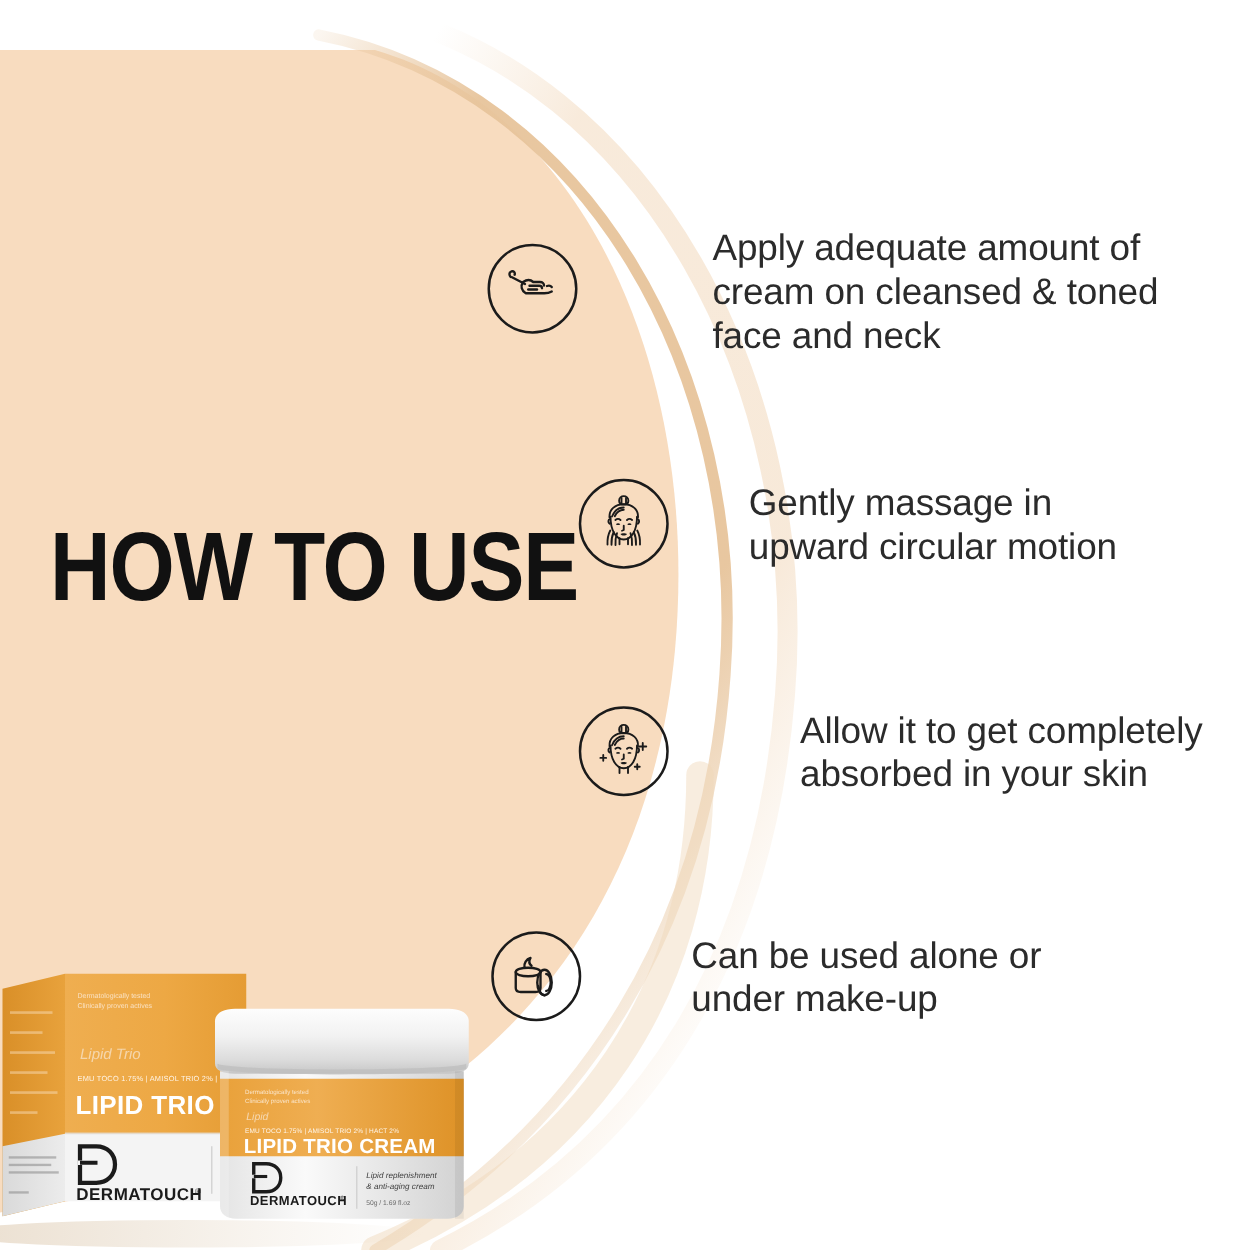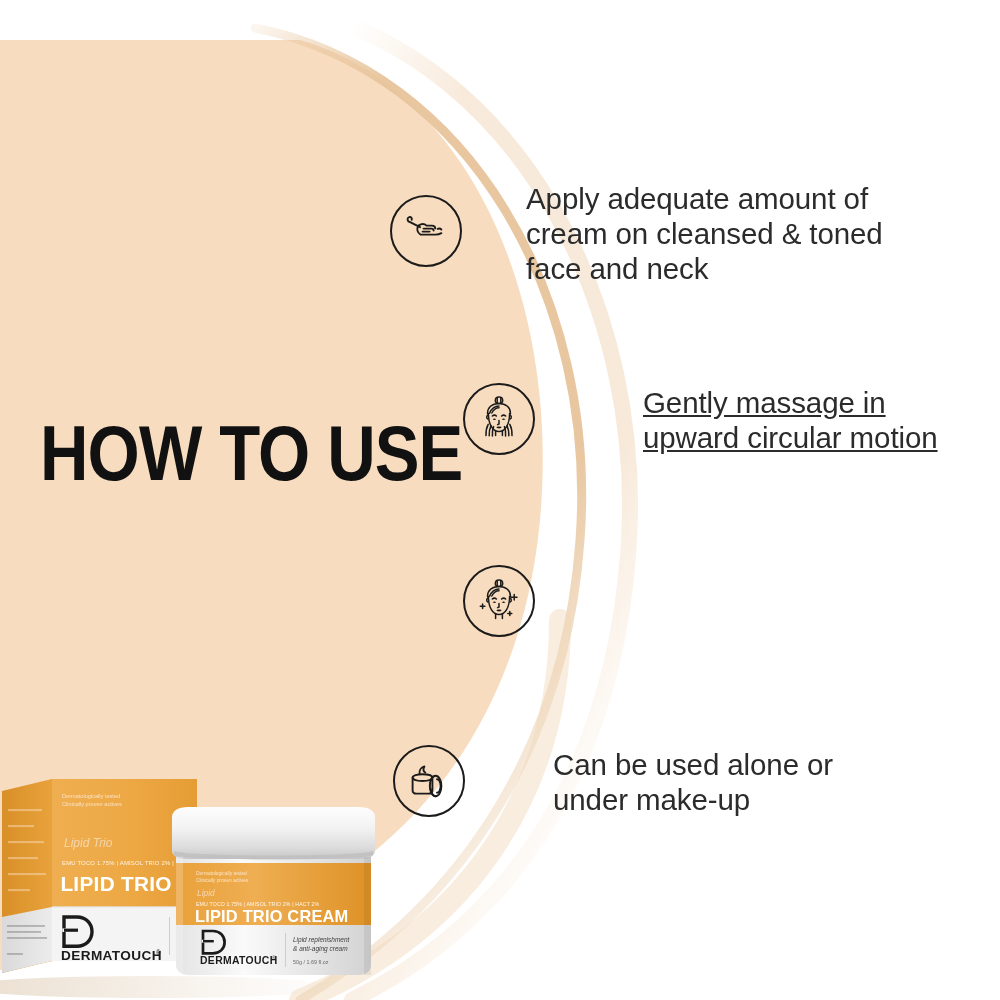--- a/index.html
+++ b/index.html
@@ -67,24 +67,24 @@
   .step-text {
     font-family: "Liberation Sans", sans-serif;
     font-size: 29.5px;
     line-height: 1.19;
     color: #2b2b2b;
     letter-spacing: -0.1px;
     white-space: pre-line;
   }
 
   #step-1 { left: 390px; top: 195px; }
-  #step-1 .step-text { margin-left: 64px; margin-top: -14px; }
+  #step-1 .step-text { margin-left: 108px; margin-top: -14px; }
 
   #step-2 { left: 463px; top: 383px; }
-  #step-2 .step-text { margin-left: 108px; margin-top: 2px; text-decoration: underline; }
+  #step-2 .step-text { margin-left: 64px; margin-top: 2px; }
 
   #step-3 { left: 463px; top: 565px; }
   #step-3 .step-text { margin-left: 105px; margin-top: 2px; }
 
   #step-4 { left: 393px; top: 745px; }
   #step-4 .step-text { margin-left: 88px; margin-top: 2px; }
 
   
   #product {
     position: absolute;
@@ -241,20 +241,22 @@
 
         <path d="M23.4,35.2 C24.4,34.4 27.6,34.4 28.6,35.2 C27.6,36.8 24.4,36.8 23.4,35.2 Z" fill="#1b1b1b" stroke="none"></path>
 
         <path d="M22.6,38.6 L22.6,43.4 M29.4,38.6 L29.4,43.4"></path>
 
         <path d="M41.2,19.4 L41.2,25.0 M38.4,22.2 L44.0,22.2"></path>
         <path d="M9.6,29.0 L9.6,33.6 M7.3,31.3 L11.9,31.3"></path>
         <path d="M36.8,36.4 L36.8,40.4 M34.8,38.4 L38.8,38.4"></path>
       </svg>
     </div>
+    <div class="step-text">Allow it to get completely
+absorbed in your skin</div>
   </div>
 
   <div class="step" id="step-4">
     <div class="step-icon">
       <svg width="50" height="44" viewBox="0 0 50 44" xmlns="http://www.w3.org/2000/svg" fill="none" stroke="#1b1b1b" stroke-width="1.9" stroke-linecap="round" stroke-linejoin="round">
 
         <path d="M8.6,18.6 L8.6,31.4 C8.6,33.4 10.2,34.6 12.6,34.6
                  L24.4,34.6 C26.8,34.6 28.4,33.4 28.4,31.4 L28.4,18.6"></path>
 
         <path d="M8.6,18.6 C8.6,16.6 13.0,15.2 18.5,15.2

